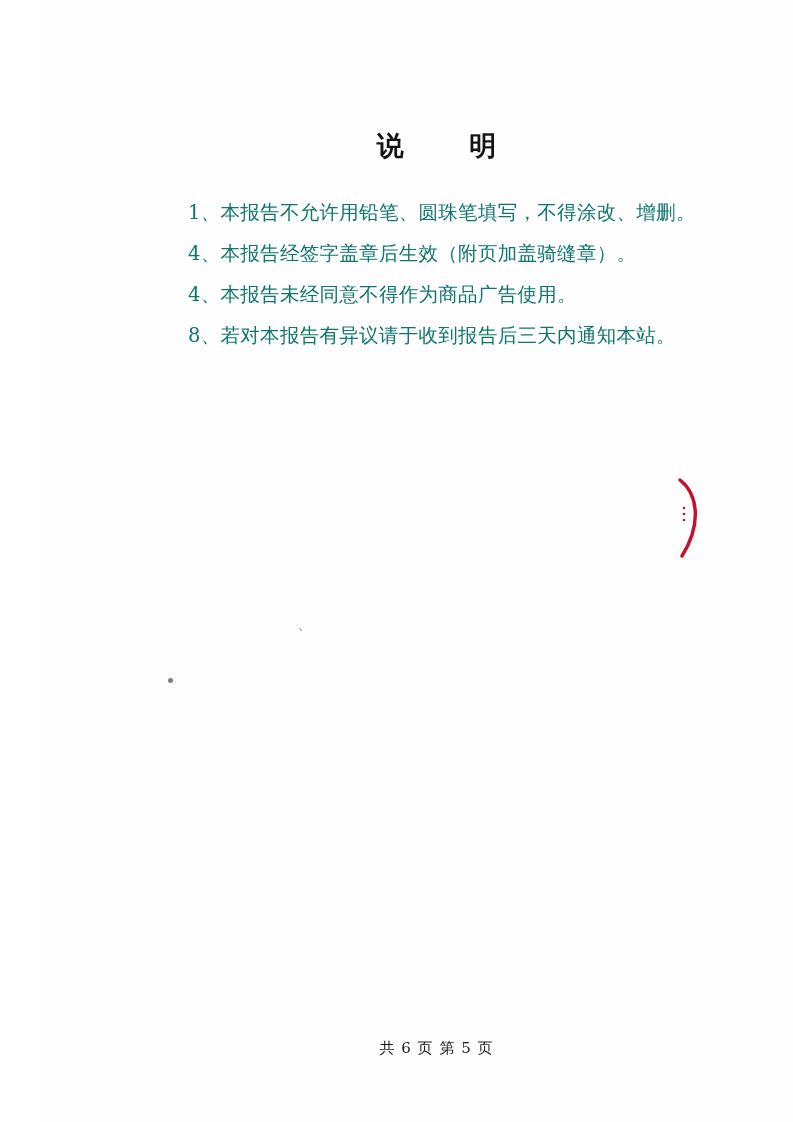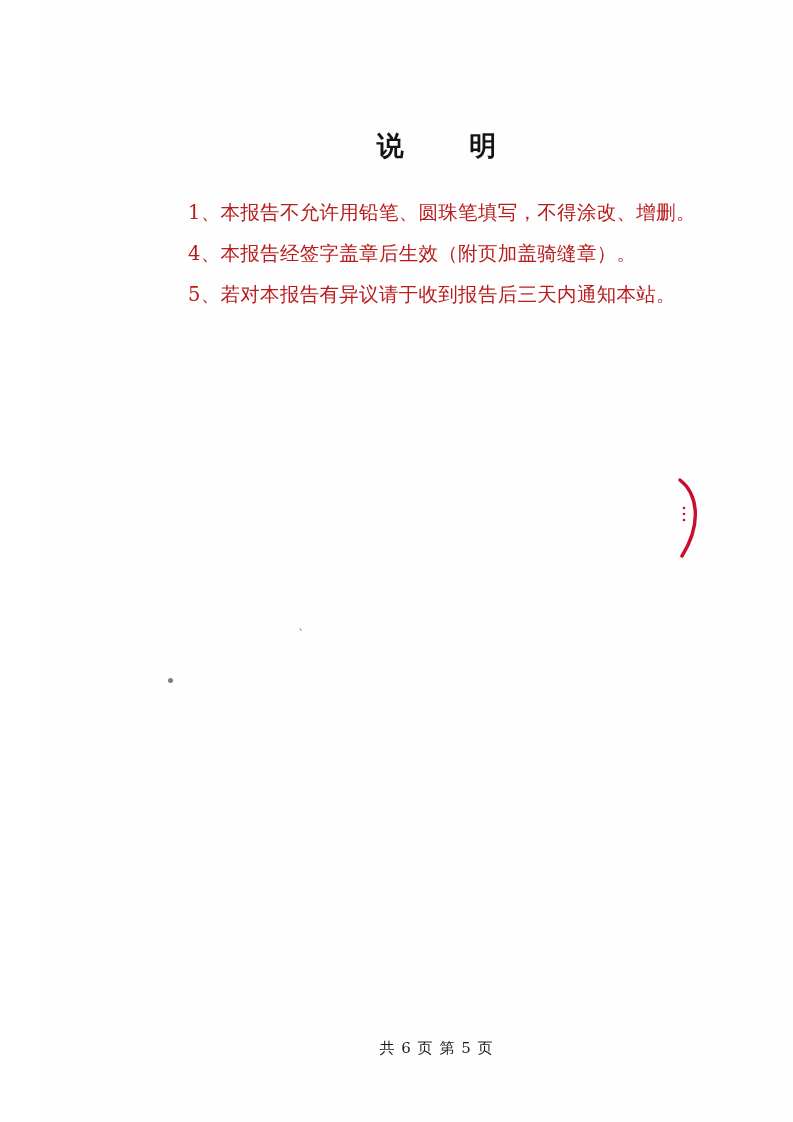--- a/index.html
+++ b/index.html
@@ -42,21 +42,21 @@
   .notes {
     position: absolute;
     top: 192px;
     left: 148px;
     width: 520px;
   }
 
   .note-item {
     font-size: 19.5px;
     line-height: 41px;
-    color: #b91c1c;
+    color: #0f766e;
     white-space: nowrap;
     letter-spacing: 0.3px;
   }
 
   .footer {
     position: absolute;
     top: 1039px;
     left: 0;
     width: 793px;
     text-align: center;
@@ -102,21 +102,22 @@
 </head>
 <body>
 
 <div class="page">
 
   <div class="doc-title">说        明</div>
 
   <div class="notes">
     <div class="note-item">1、本报告不允许用铅笔、圆珠笔填写，不得涂改、增删。</div>
     <div class="note-item">4、本报告经签字盖章后生效（附页加盖骑缝章）。</div>
-    <div class="note-item">5、若对本报告有异议请于收到报告后三天内通知本站。</div>
+    <div class="note-item">4、本报告未经同意不得作为商品广告使用。</div>
+    <div class="note-item">8、若对本报告有异议请于收到报告后三天内通知本站。</div>
   </div>
 
   <div class="seal-mark">
     <svg width="34" height="80" viewBox="0 0 34 80" xmlns="http://www.w3.org/2000/svg">
       <path d="M4 2 C22 16, 26 46, 6 78" fill="none" stroke="#c8102e" stroke-width="3.4" stroke-linecap="round"></path>
       <circle cx="8" cy="30" r="1.3" fill="#c8102e"></circle>
       <circle cx="8" cy="36" r="1.3" fill="#c8102e"></circle>
       <circle cx="8" cy="42" r="1.3" fill="#c8102e"></circle>
     </svg>
   </div>

